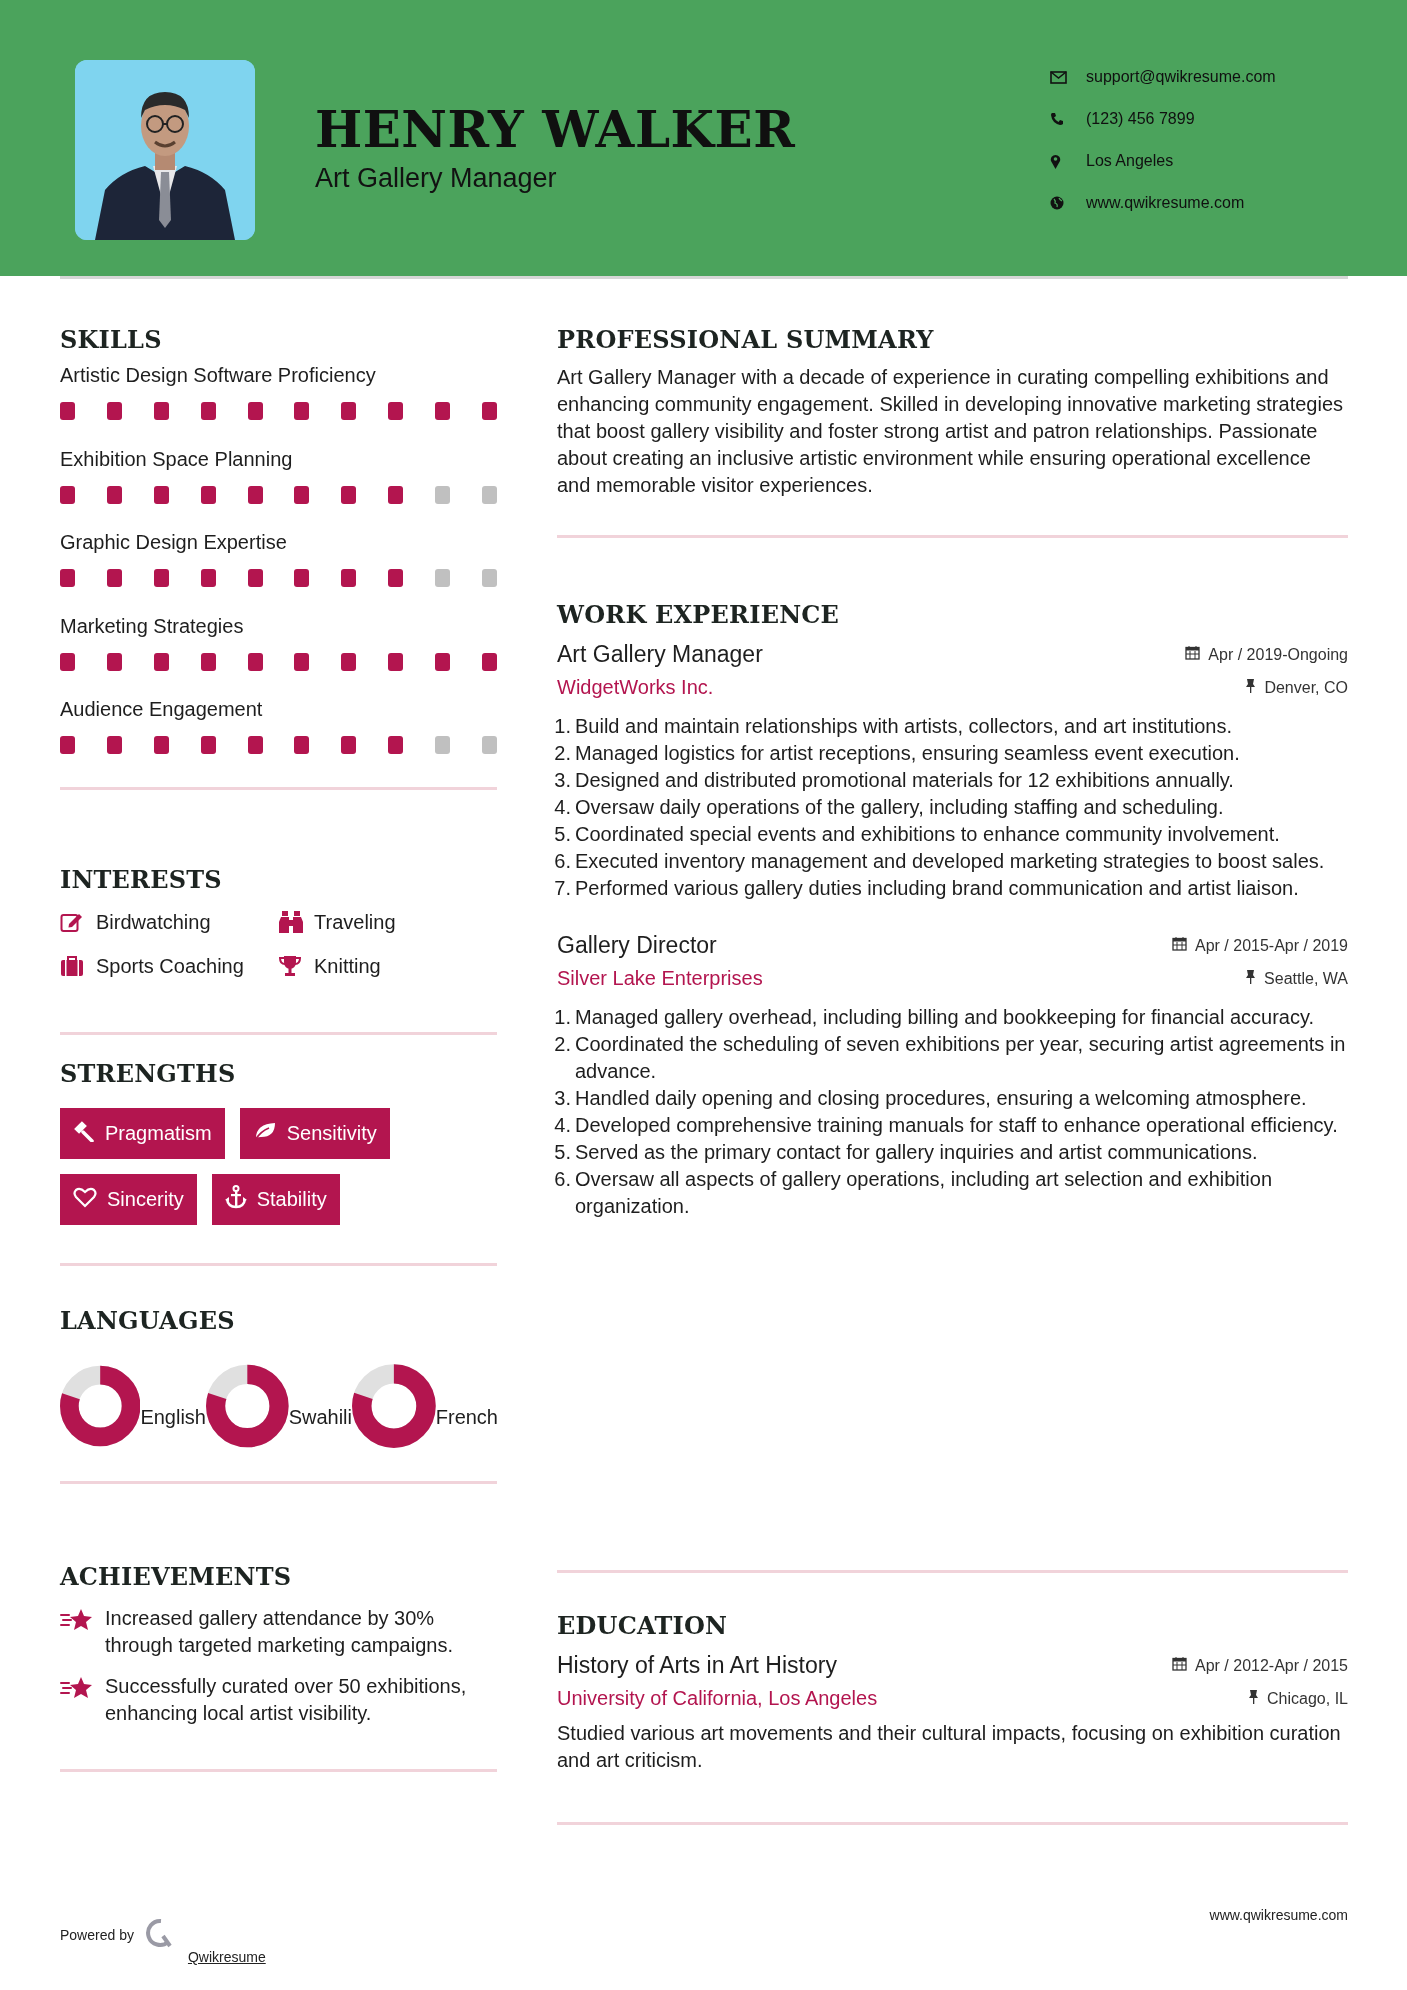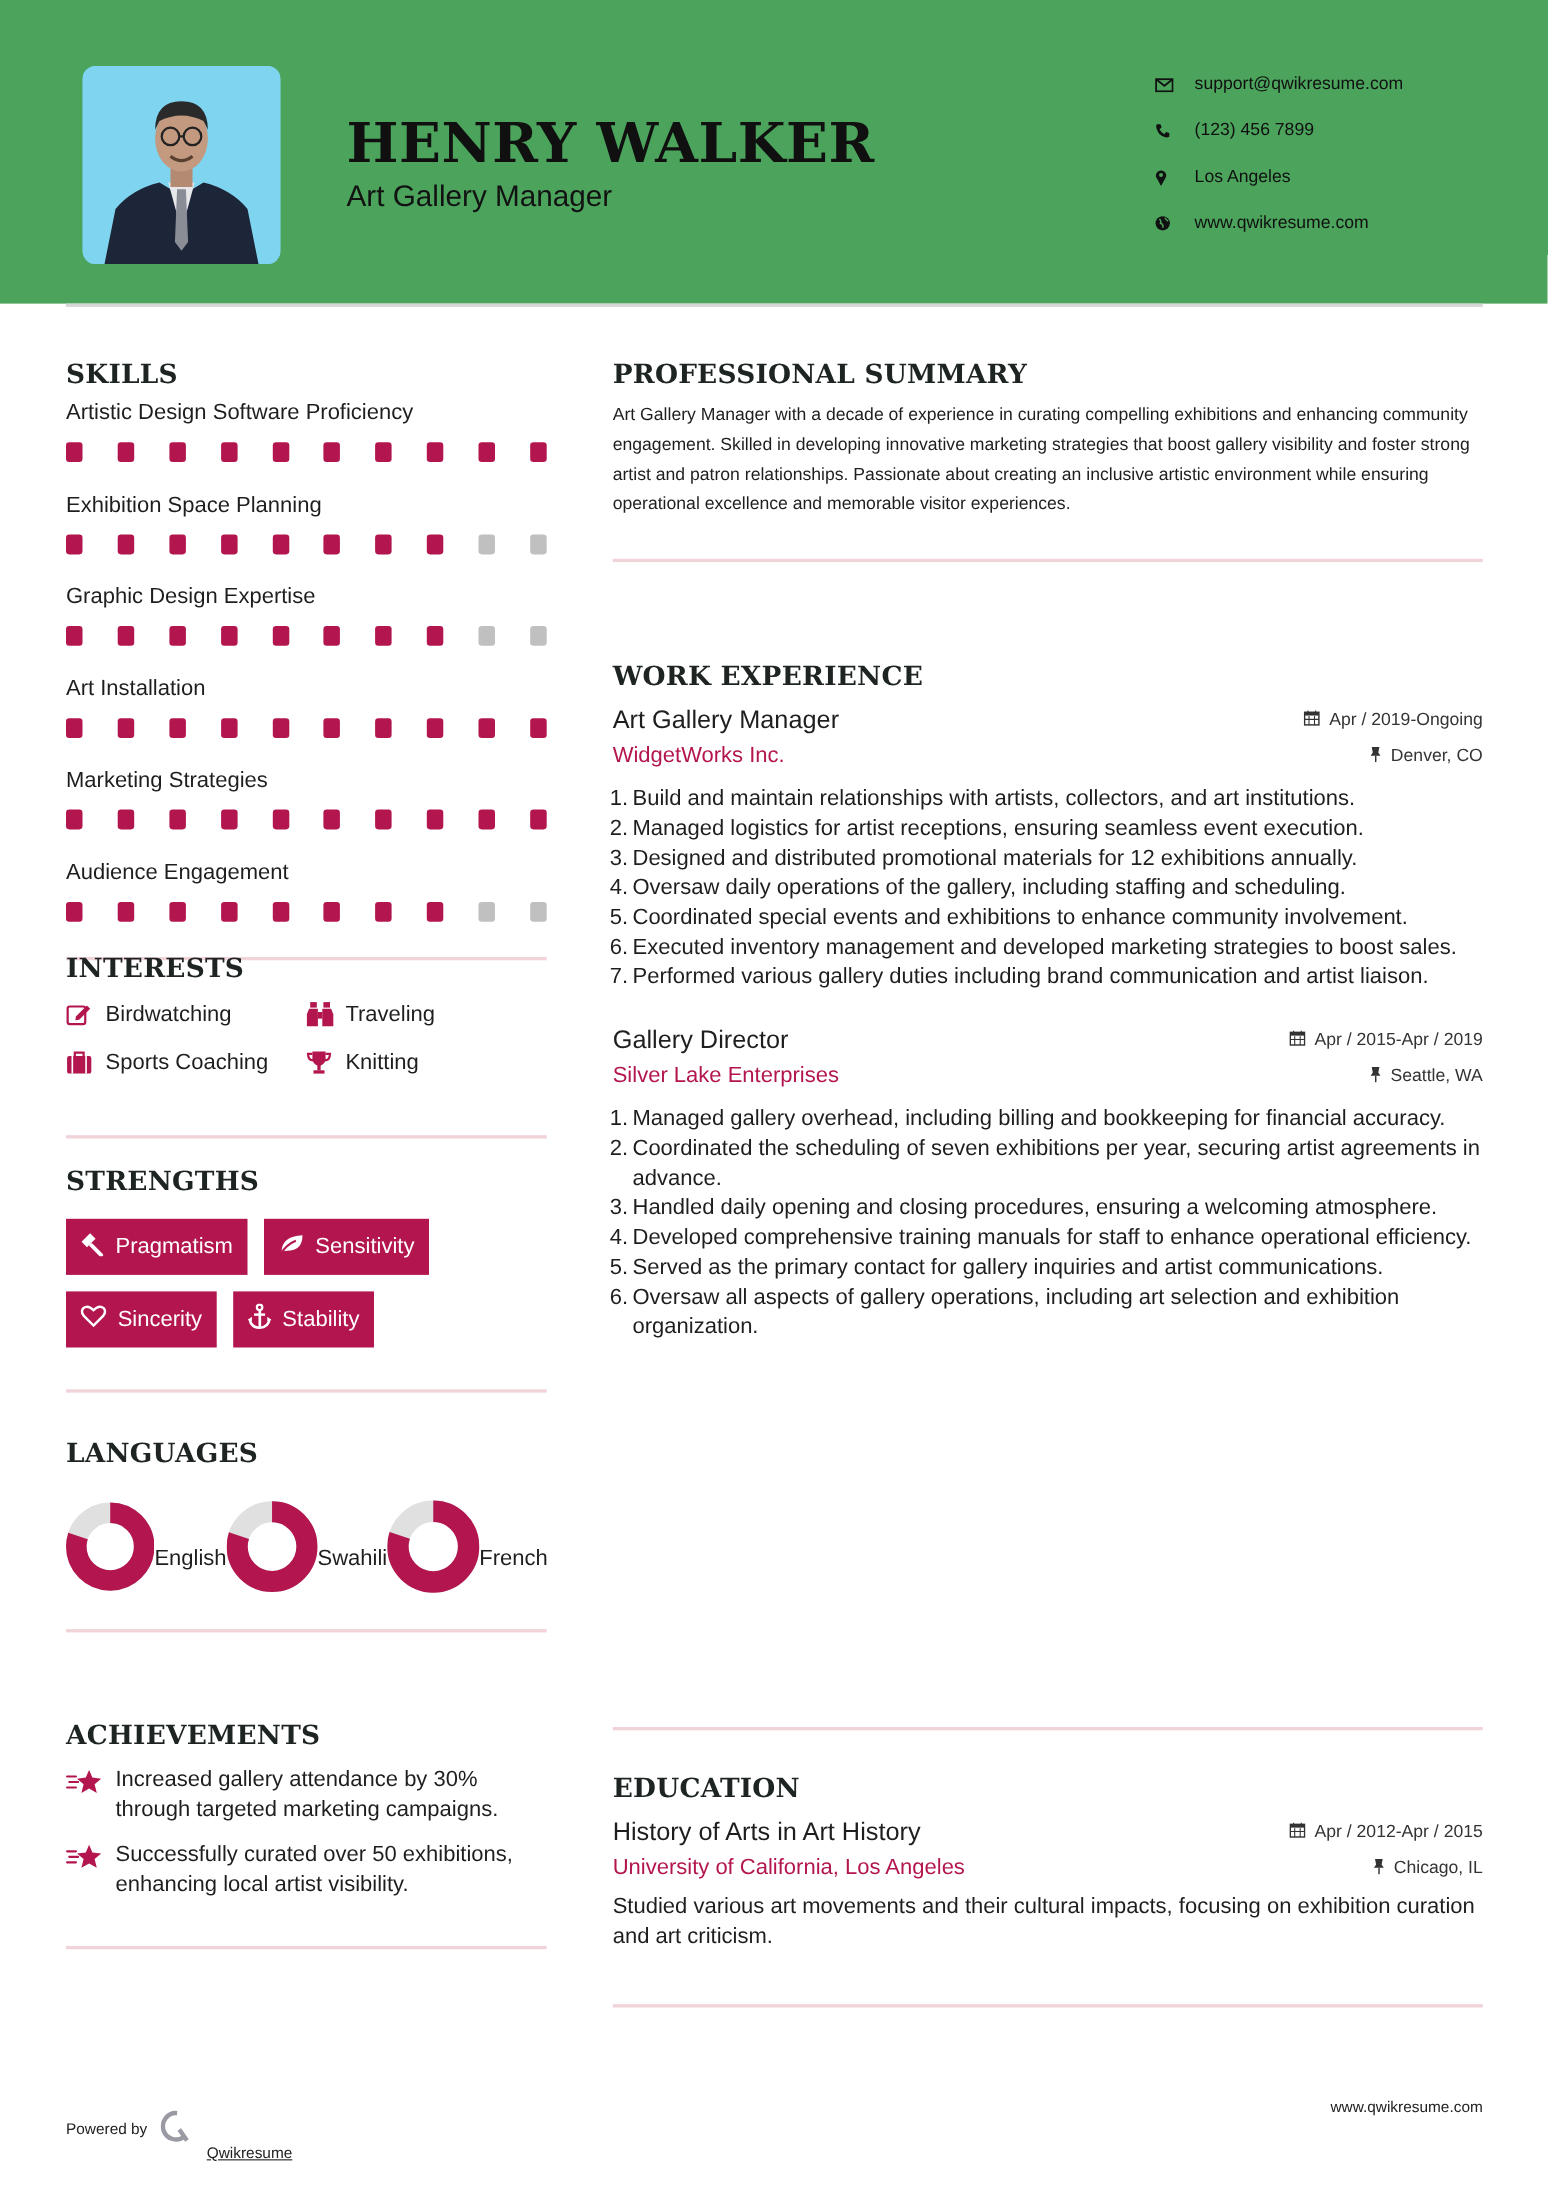--- a/index.html
+++ b/index.html
@@ -44,21 +44,21 @@
   .lang { width: 146px; display: flex; flex-direction: row; align-items: center; }
   .lang svg { width: 86px; height: 86px; }
   .lang-name { font-size: 20px; margin-top: 22px; color: #1e1e1e; }
 
   .achievements { position: absolute; top: 1562px; left: 0; width: 437px; }
   .ach { display: flex; margin-top: 14px; }
   .ach .ic { width: 45px; flex: none; padding-top: 2px; }
   .ach-text { font-size: 20px; line-height: 27px; color: #1e1e1e; }
 
   .summary { position: absolute; top: 325px; left: 0; width: 791px; }
-  .summary p { font-size: 16px; line-height: 27px; margin-top: 10px; color: #1e1e1e; }
+  .summary p { font-size: 20px; line-height: 27px; margin-top: 10px; color: #1e1e1e; }
 
   .work { position: absolute; top: 600px; left: 0; width: 791px; }
   .job-head { display: flex; justify-content: space-between; align-items: center; }
   .job-title { font-size: 23px; color: #1e1e1e; }
   .company { font-size: 20px; color: #b3154f; }
   .meta { font-size: 16px; color: #333; display: inline-flex; align-items: center; gap: 8px; }
   .bullets { margin-top: 14px; list-style: none; }
   .bullets li { font-size: 20px; line-height: 27px; display: flex; color: #1e1e1e; }
   .bullets li .num { width: 18px; flex: none; text-align: right; margin-right: 0; margin-left: -4px; }
 
@@ -174,35 +174,20 @@
             <span class="dot"></span>
             <span class="dot"></span>
             <span class="dot"></span>
             <span class="dot"></span>
             <span class="dot"></span>
             <span class="dot off"></span>
             <span class="dot off"></span>
           </div>
       </div>
       <div class="skill">
-        <div class="skill-name">Art Installation</div>
-        <div class="dots">
-            <span class="dot"></span>
-            <span class="dot"></span>
-            <span class="dot"></span>
-            <span class="dot"></span>
-            <span class="dot"></span>
-            <span class="dot"></span>
-            <span class="dot"></span>
-            <span class="dot"></span>
-            <span class="dot"></span>
-            <span class="dot"></span>
-          </div>
-      </div>
-      <div class="skill">
         <div class="skill-name">Marketing Strategies</div>
         <div class="dots">
             <span class="dot"></span>
             <span class="dot"></span>
             <span class="dot"></span>
             <span class="dot"></span>
             <span class="dot"></span>
             <span class="dot"></span>
             <span class="dot"></span>
             <span class="dot"></span>

